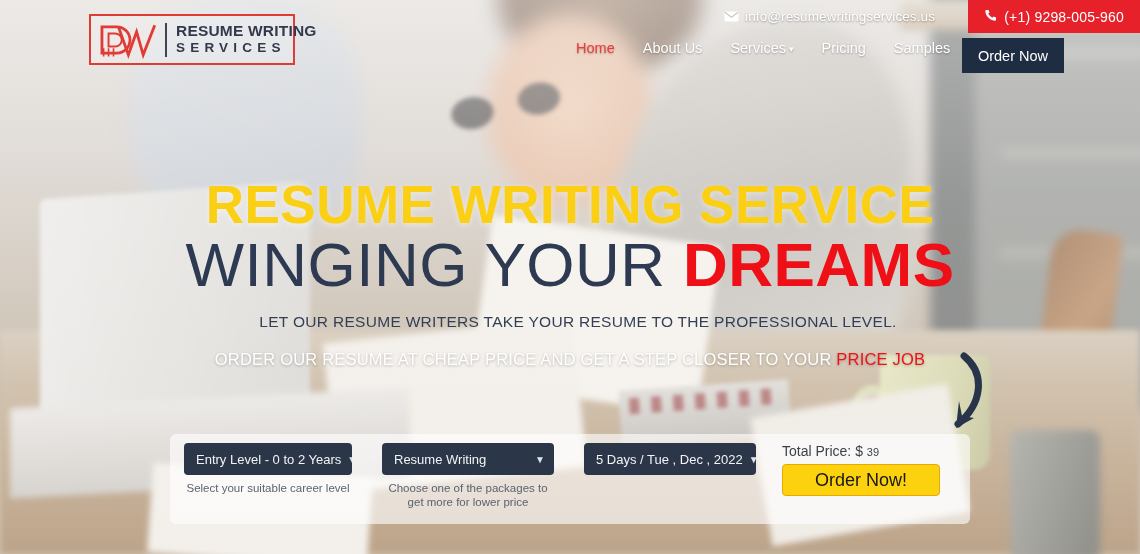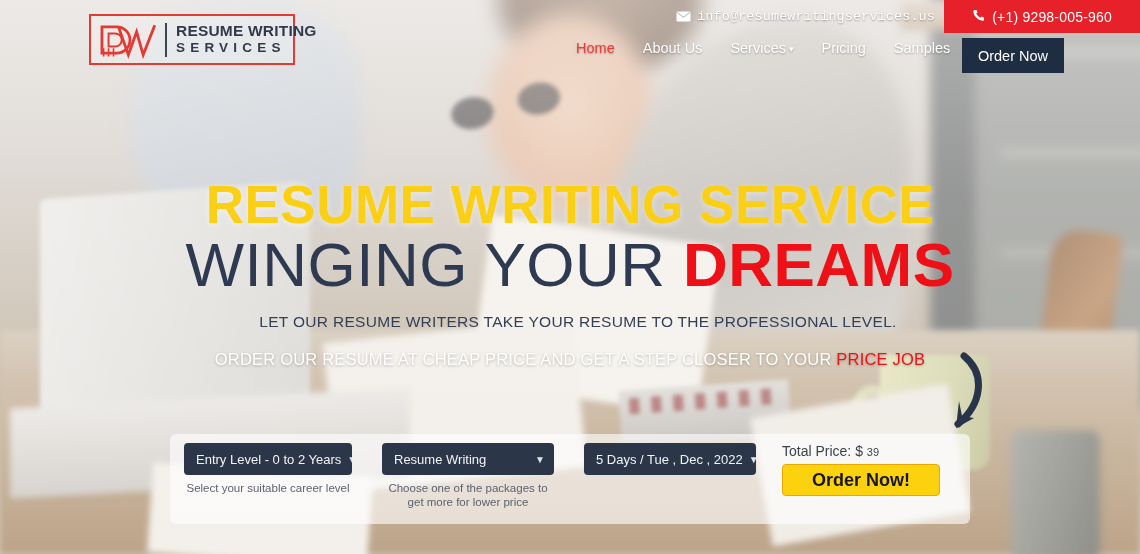--- a/index.html
+++ b/index.html
@@ -156,26 +156,25 @@
   
   .topbar {
     position: absolute; left: 0; top: 0; width: 1140px; height: 34px;
   }
   .contact-email {
     position: absolute; right: 205px; top: 9px;
     color: #ffffff; font-size: 13.5px; letter-spacing: .1px;
     text-shadow: 0 1px 2px rgba(0,0,0,.35);
     display: flex; align-items: center; gap: 6px;
     white-space: nowrap;
-    font-family: Liberation Mono, monospace;
   }
   .contact-email svg { display:block; }
   .phone-btn {
     position: absolute; right: 0px; top: 0px;
-    height: 33px; padding: 0 28px;
+    height: 33px; padding: 0 16px;
     background: #e62129; color: #fff;
     display: flex; align-items: center; gap: 7px;
     font-size: 14px; letter-spacing: .2px;
     white-space: nowrap;
   }
 
   
   .logo {
     position: absolute; left: 89px; top: 14px;
     width: 206px; height: 51px;
@@ -280,21 +279,21 @@
   }
   .total-price {
     position: absolute; left: 612px; top: 9px;
     color: #3c424d; font-size: 14px; white-space: nowrap;
   }
   .total-price .amt { font-size: 11px; }
   .order-now-btn {
     position: absolute; left: 612px; top: 30px;
     width: 158px; height: 32px;
     background: #fcd20f; border: 1.5px solid #e8a800; border-radius: 4px;
-    color: #17171a; font-size: 18px; font-weight: bold;
+    color: #17171a; font-size: 18px; font-weight: normal;
     display: flex; align-items: center; justify-content: center;
     white-space: nowrap;
   }
 </style>
 </head>
 <body>
 
 <div class="page">
 
   <div class="bg">

